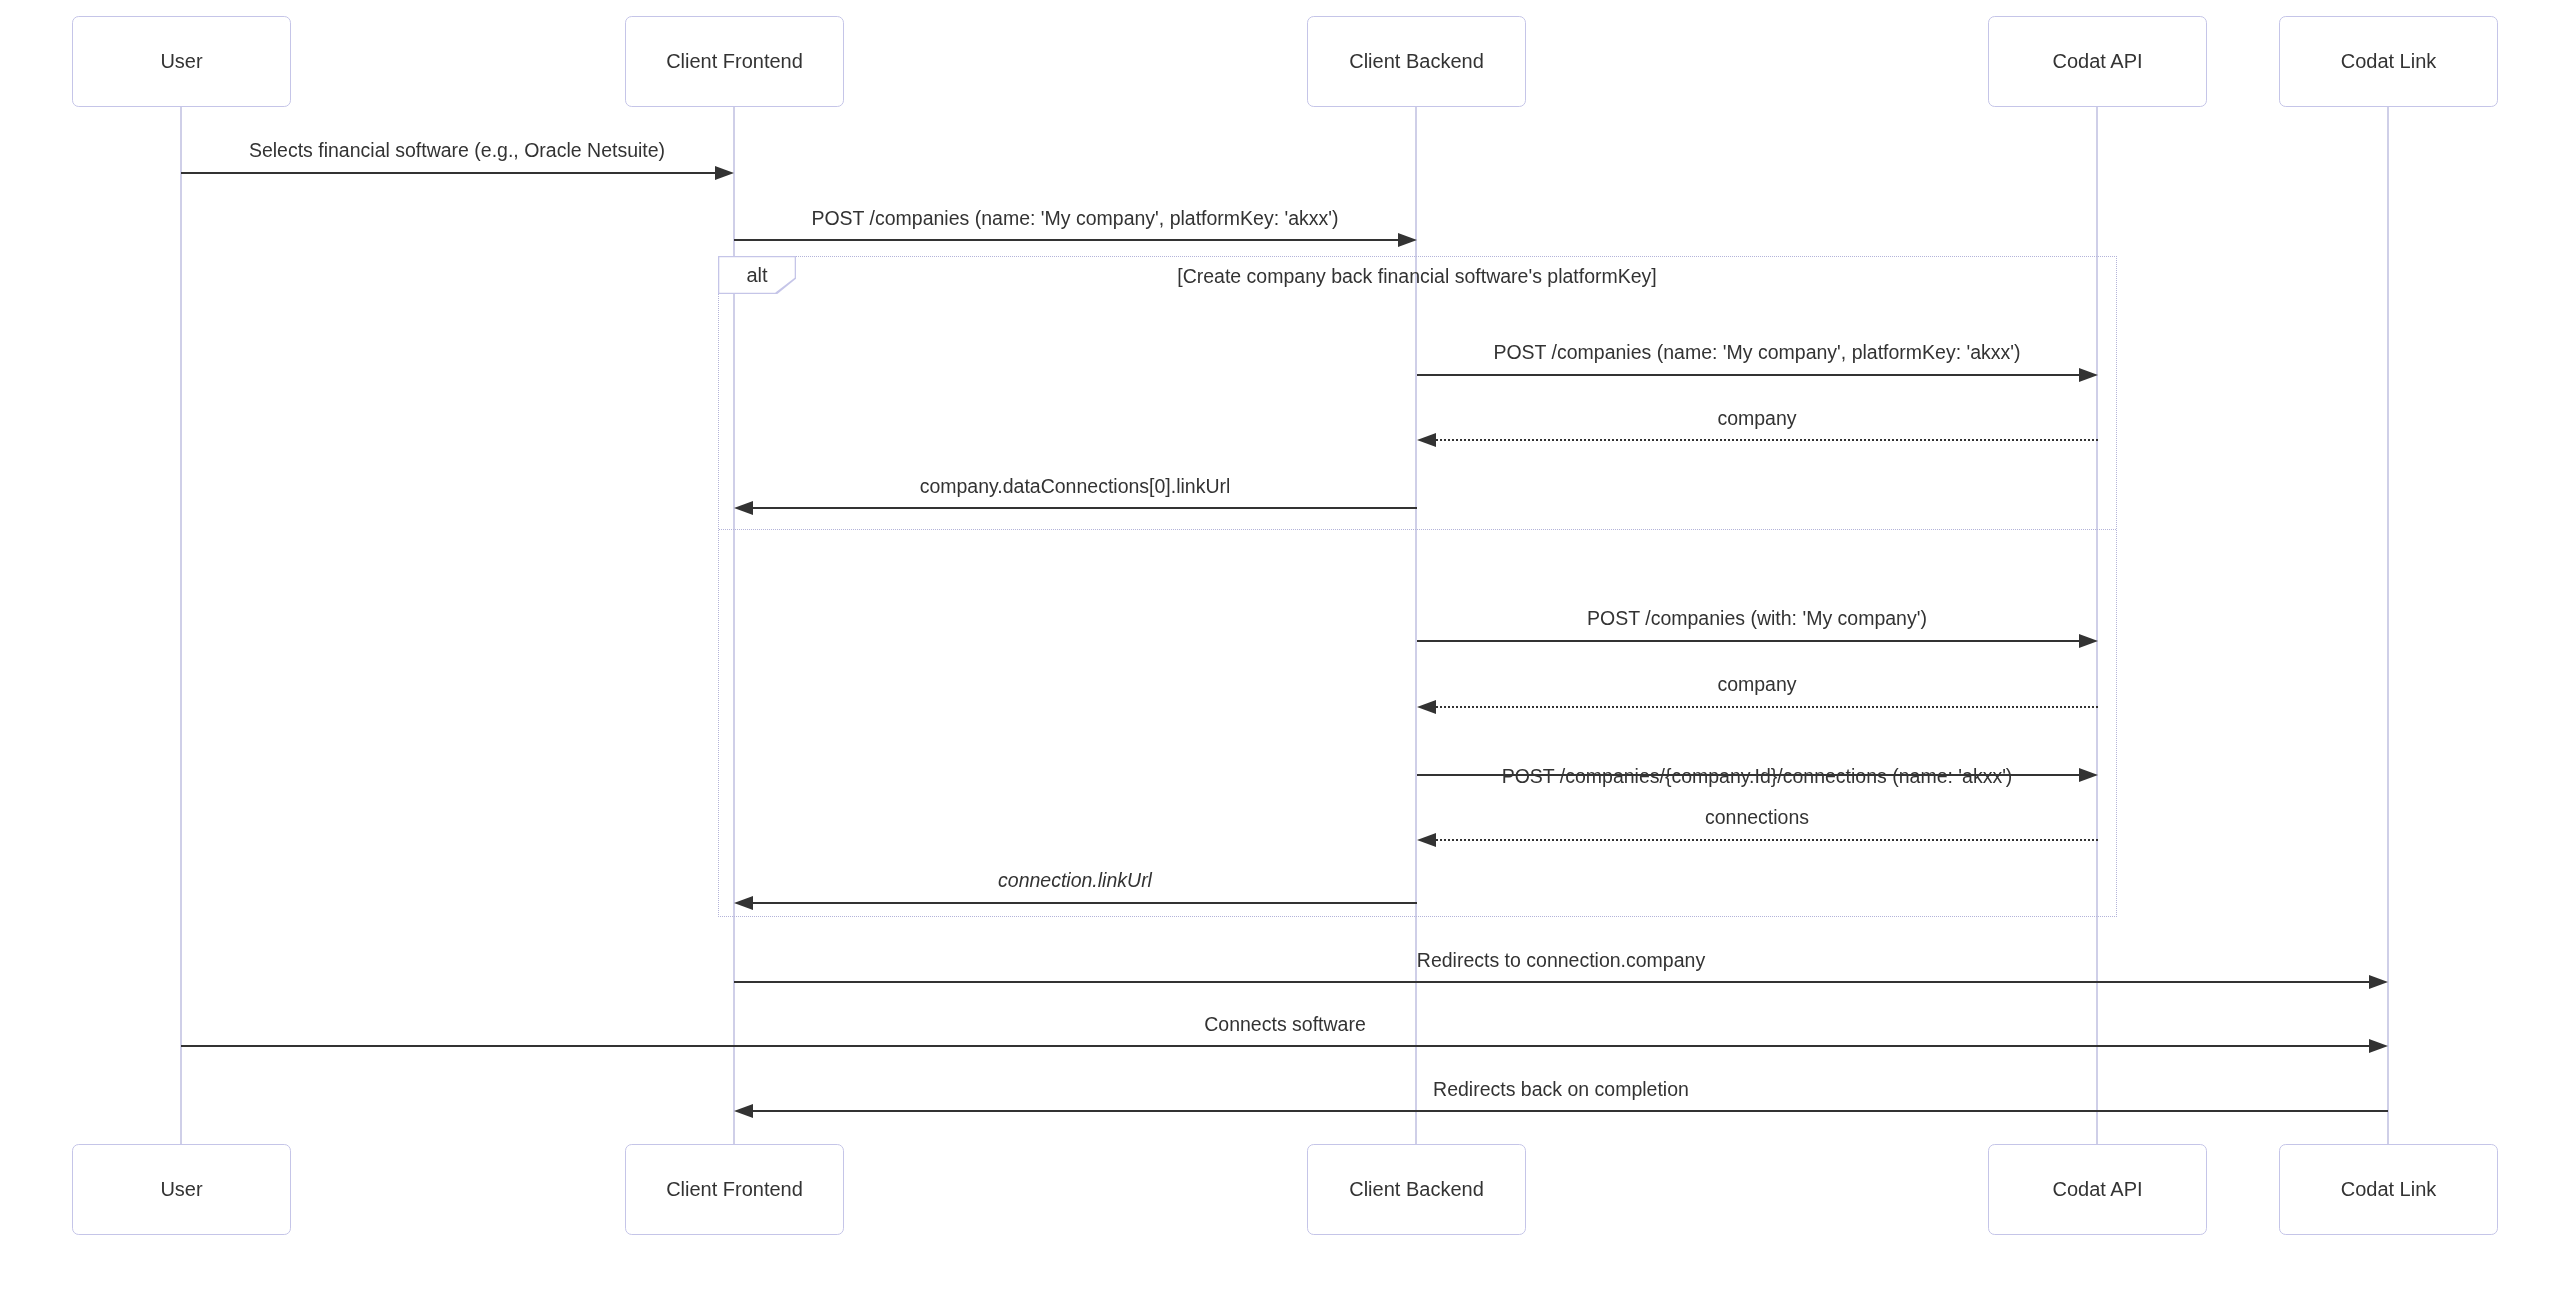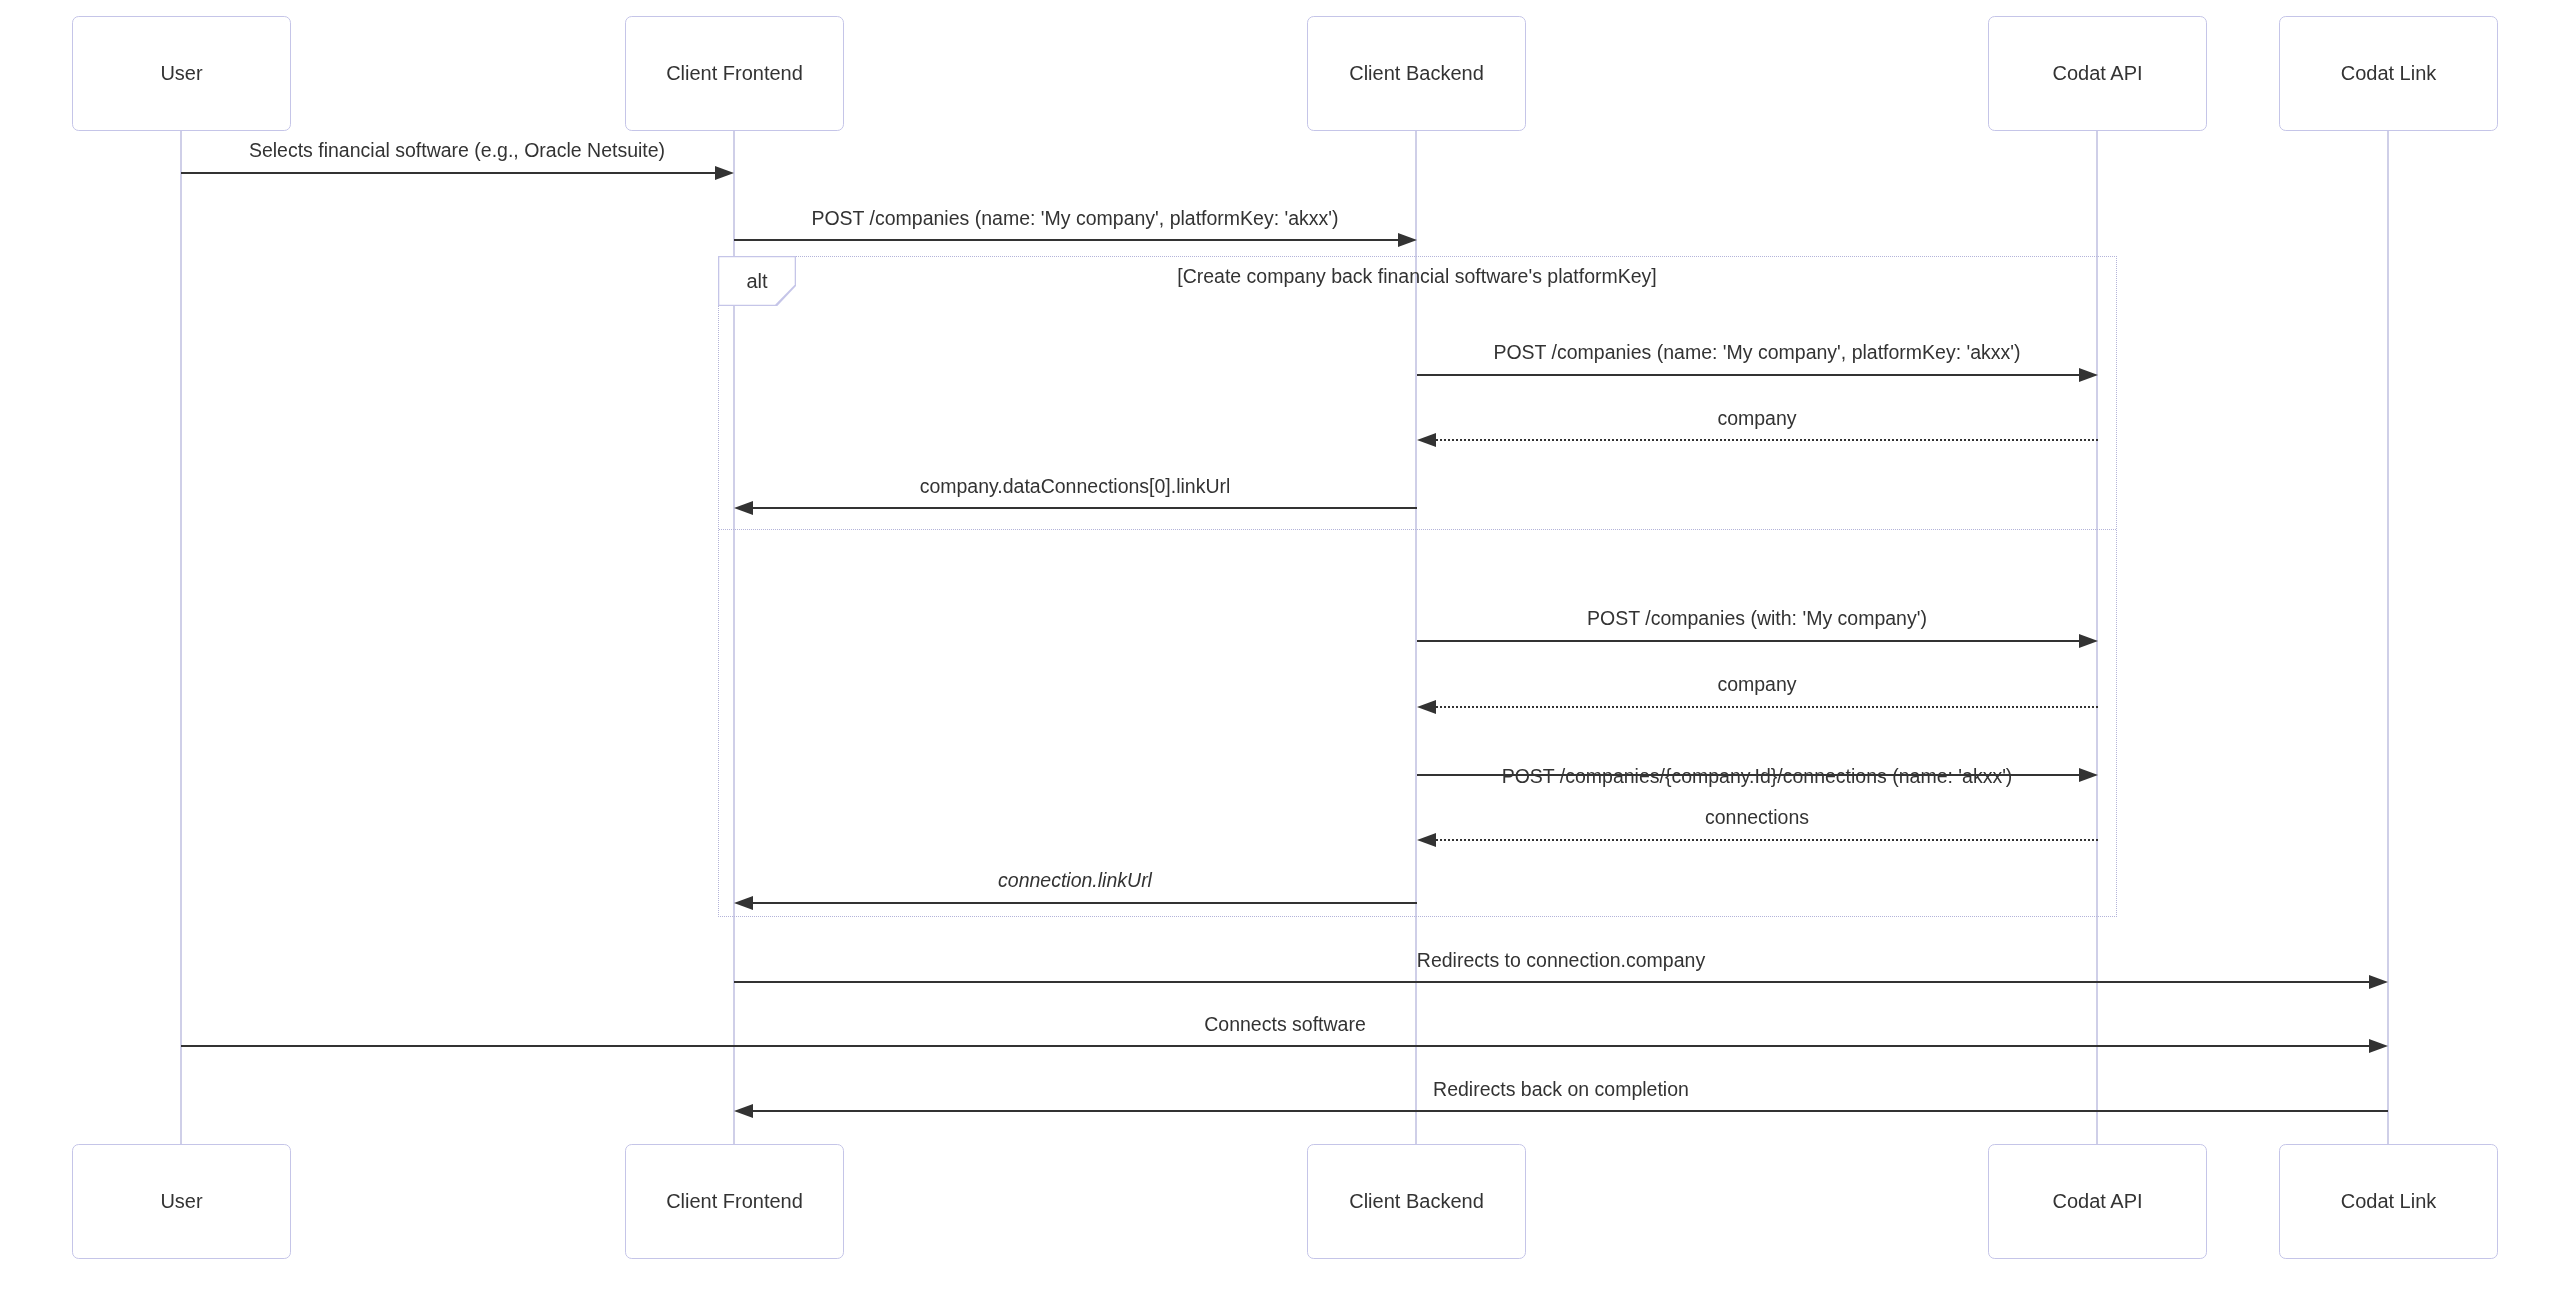--- a/index.html
+++ b/index.html
@@ -16,21 +16,21 @@
   .diagram {
     position: relative;
     width: 2576px;
     height: 1299px;
     background: var(--bg);
     overflow: hidden;
   }
   .actor {
     position: absolute;
     width: 219px;
-    height: 115px;
+    height: 91px;
     background: #ffffff;
     border: 1.3px solid var(--actor-border);
     border-radius: 6.7px;
     display: flex;
     align-items: center;
     justify-content: center;
     font-size: 20px;
     color: var(--text);
     z-index: 5;
   }
@@ -56,21 +56,21 @@
     left: 0;
     right: 0;
     top: 272px;
     border-top: 1.3px dotted var(--frame-border);
   }
   .alt-label-outer {
     position: absolute;
     left: 718px;
     top: 256px;
     width: 78px;
-    height: 50px;
+    height: 38px;
     background: var(--actor-border);
     clip-path: polygon(0 0, 100% 0, 100% 60%, 76% 100%, 0 100%);
     z-index: 4;
   }
   .alt-label-inner {
     position: absolute;
     inset: 1.3px;
     background: #ffffff;
     clip-path: polygon(0 0, 100% 0, 100% 58%, 74% 100%, 0 100%);
     display: flex;

